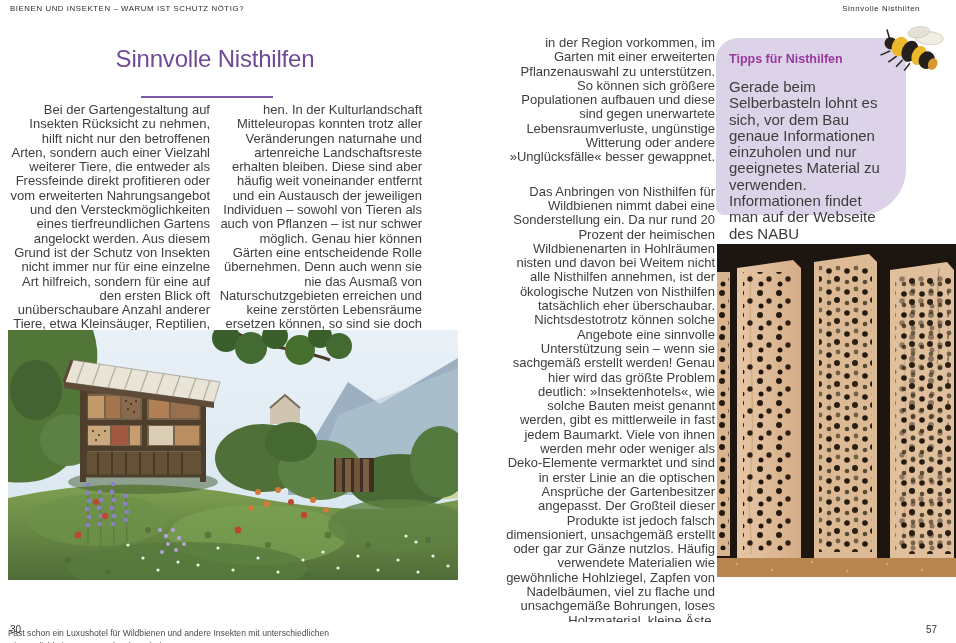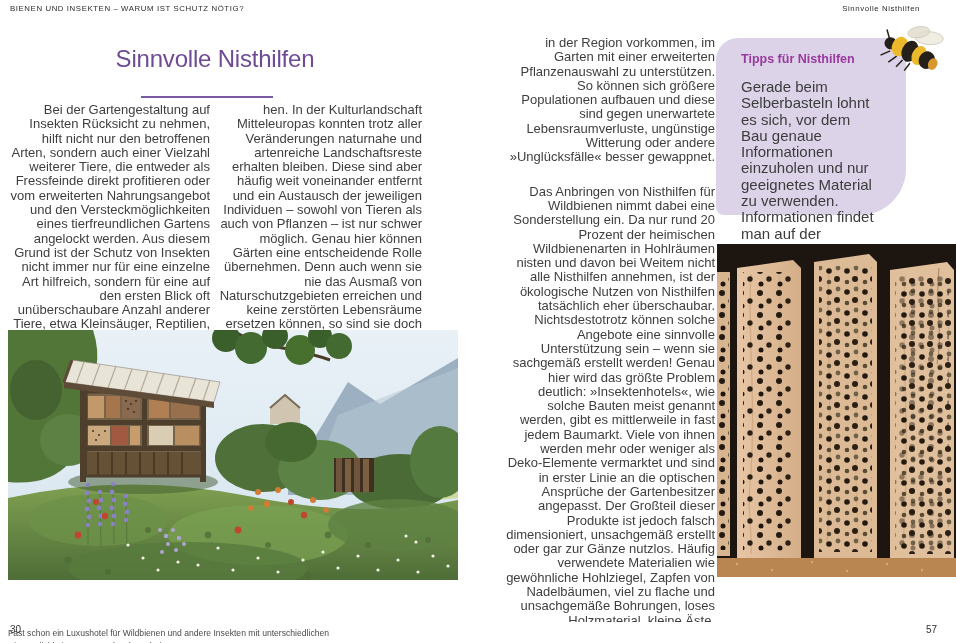--- a/index.html
+++ b/index.html
@@ -35,21 +35,21 @@
   .caption {
     position:absolute; font-size:8.6px; line-height:12.5px; color:#4a4a4a;margin-top:40px;
   }
   .caption-left  { left:8px;   top:587px; width:380px; }
   .caption-right { left:717px; top:584px; width:225px; }
   .pageno { position:absolute; font-size:10px; color:#333;text-align:right; }
   .pageno-left  { left:10px;  top:624px; }
   .pageno-right { left:926px; top:624px; }
   .tips-box {
     position:absolute; left:716px; top:38px; width:190px; height:177px;
-    background:#dcd3e8; border-radius:22px 22px 46px 8px; padding:14px 25px;
+    background:#dcd3e8; border-radius:22px 22px 46px 8px; padding:14px 13px;
   }
   .tips-box h2 {
     font-size:12.5px; font-weight:700; color:#993a9e; margin:0 0 13px 0;
   }
   .tips-box p { font-size:15px; line-height:16.3px; color:#3c3c3c; }
   .bee { position:absolute; left:876px; top:20px; width:78px; height:66px; }
 </style>
 </head>
 <body>
 

